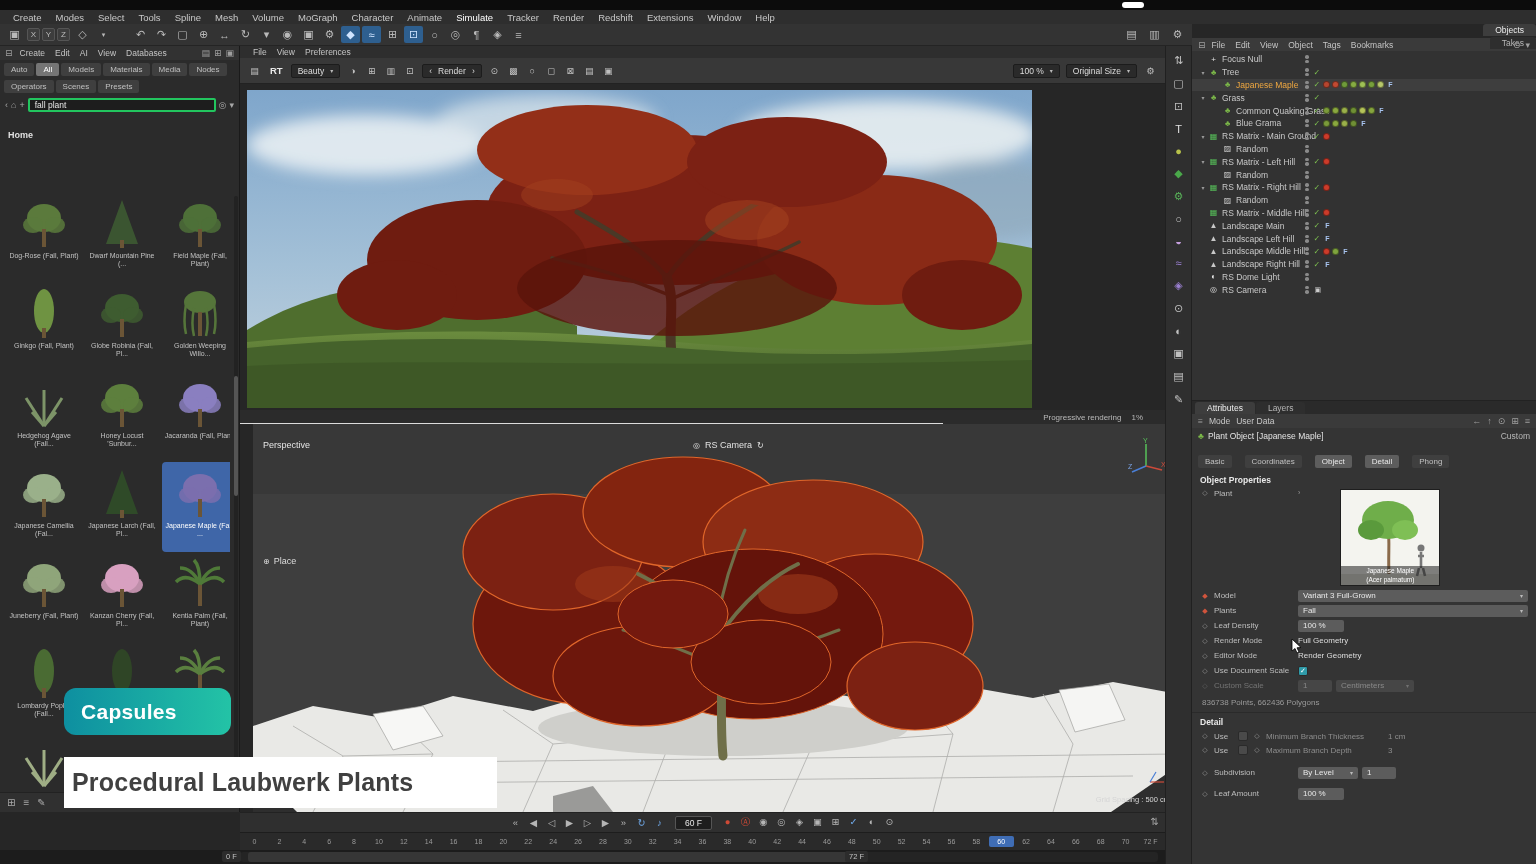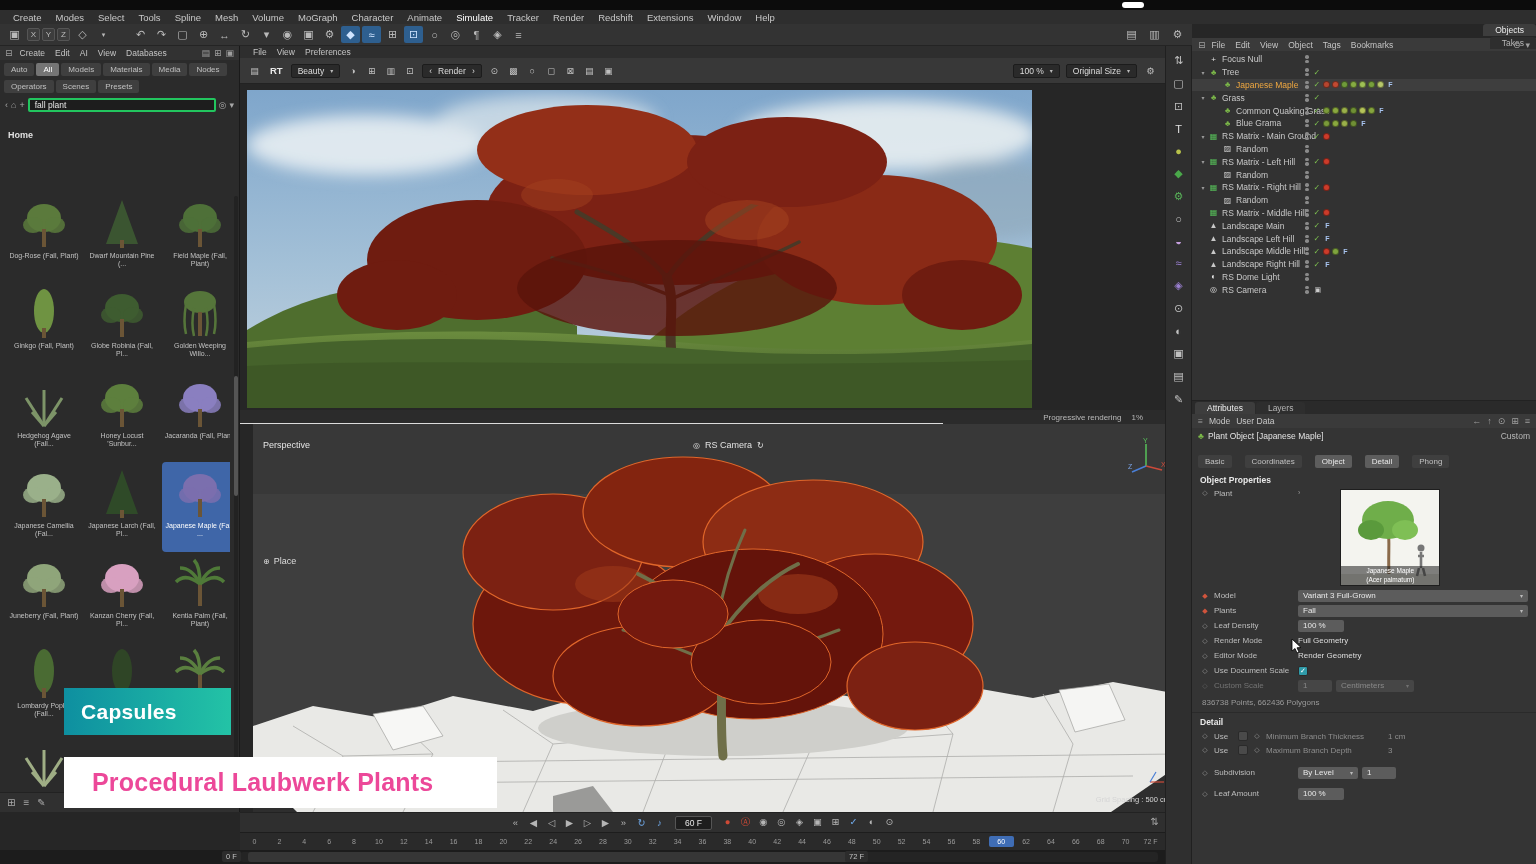--- a/index.html
+++ b/index.html
@@ -136,22 +136,22 @@
   .sect-sep{border-top:1px solid #2a2a2a;margin:2px 0 0 0;}
   .drow{display:flex;align-items:center;height:14px;padding:0 8px;font-size:8px;color:#bdbdbd;gap:4px;}
   .drow .dlabel{width:118px;color:#8d8d8d;}
   .drow .duse{width:20px;}
   .drow .dval{color:#8d8d8d;}
 
   
   .cursor{position:absolute;left:1291px;top:638px;z-index:60;}
 
   
-  .overlay-badge{position:absolute;left:64px;top:688px;width:167px;height:47px;background:linear-gradient(90deg,#0e8fa0,#23c3a6);display:flex;align-items:center;padding-left:17px;color:#fff;font-weight:bold;font-size:21px;z-index:50;letter-spacing:.3px;}
-  .overlay-title{position:absolute;left:64px;top:757px;width:433px;height:51px;background:#ffffff;display:flex;align-items:center;padding-left:28px;color:#ec4899;font-weight:bold;font-size:25px;z-index:50;letter-spacing:.2px;}
+  .overlay-badge{position:absolute;left:64px;top:688px;width:167px;height:47px;background:linear-gradient(90deg,#0e8fa0,#23c3a6);display:flex;align-items:center;padding-left:17px;color:#fff;font-weight:bold;font-size:21px;z-index:50;letter-spacing:.3px;border-radius:12px;}
+  .overlay-title{position:absolute;left:64px;top:757px;width:433px;height:51px;background:#ffffff;display:flex;align-items:center;padding-left:8px;color:#404040;font-weight:bold;font-size:25px;z-index:50;letter-spacing:.2px;}
 </style>
 </head>
 <body>
 
 <div id="app">
 
   <div class="titlebar">
     <div class="rec-pill"></div>
   </div>
 

